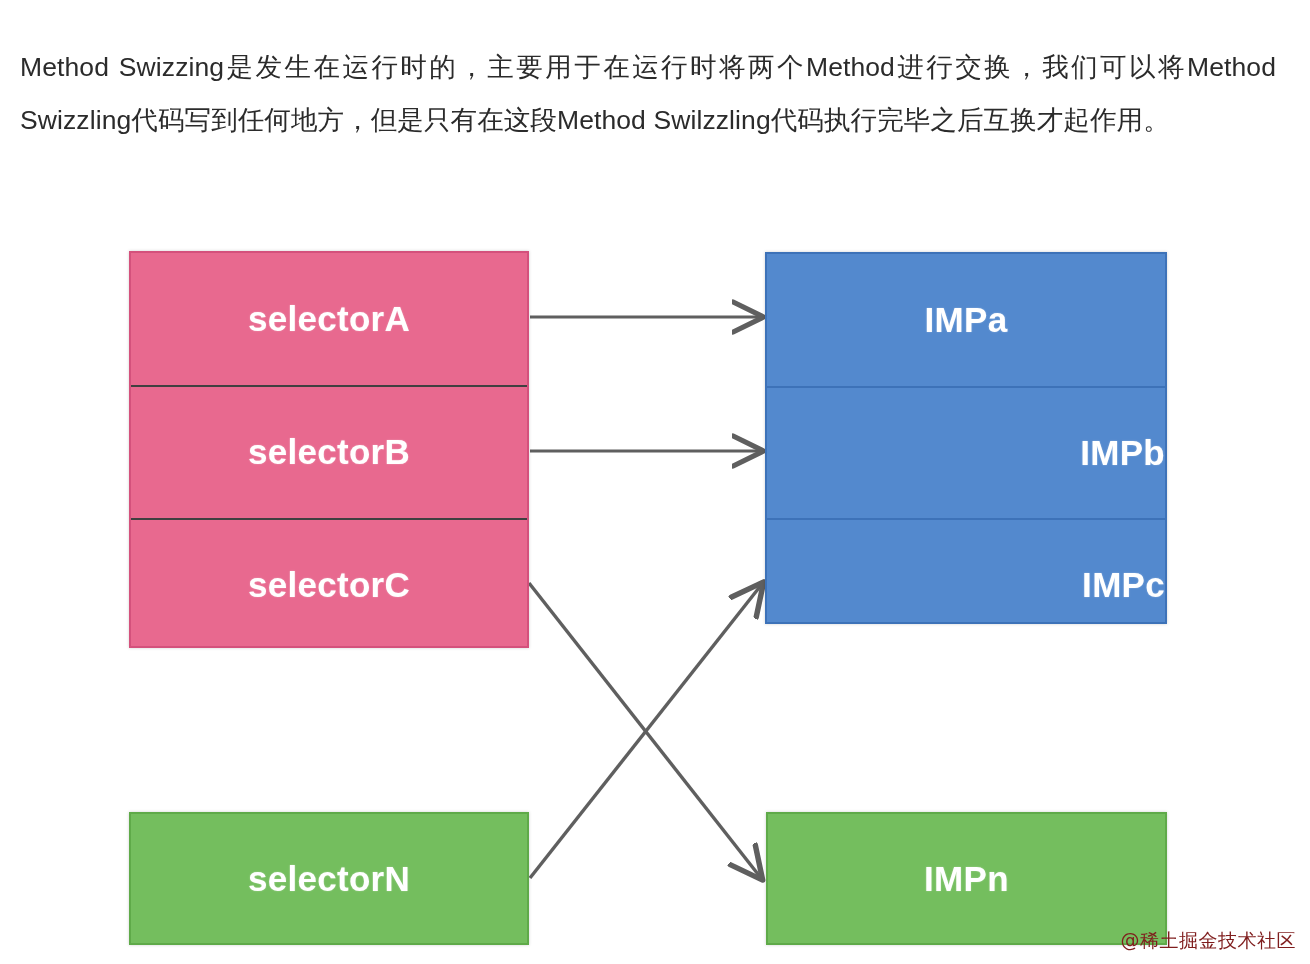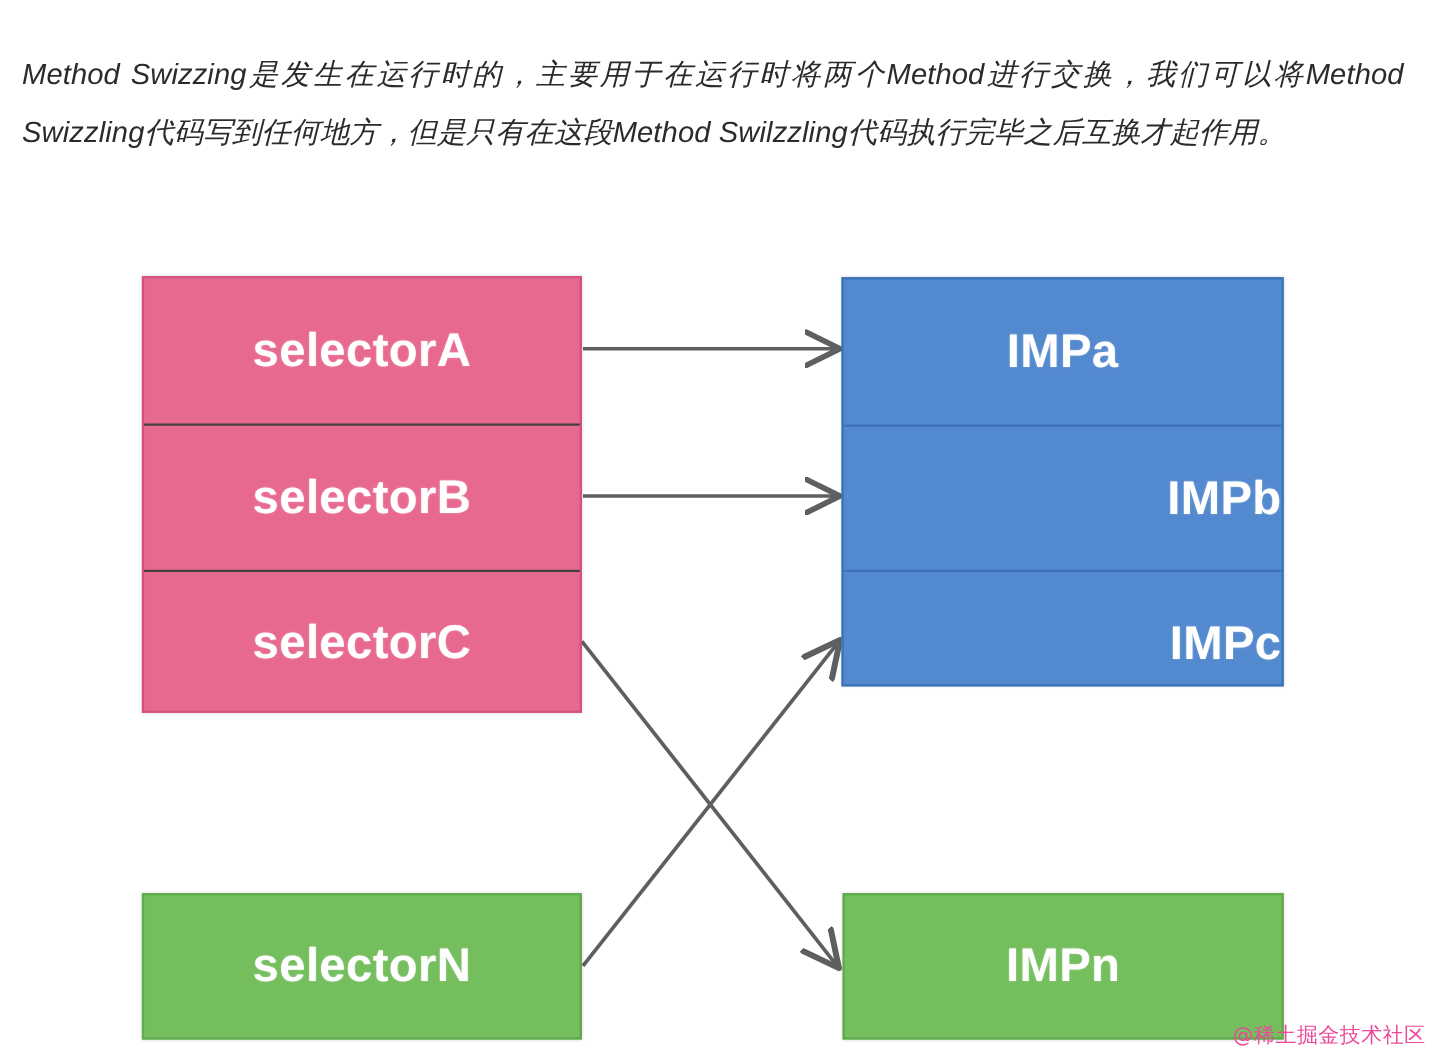--- a/index.html
+++ b/index.html
@@ -20,41 +20,40 @@
     position: absolute;
     left: 20px;
     top: 14px;
     width: 1256px;
     font-size: 26.5px;
     line-height: 53px;
     color: #2b2b2b;
     letter-spacing: 0.1px;
     text-align: justify;
     text-justify: inter-character;
-    font-style: italic;
   }
 
   
   #diagram {
     position: absolute;
     left: 0;
     top: 0;
     width: 1310px;
     height: 964px;
   }
 
   .node {
     position: absolute;
     box-sizing: border-box;
     display: flex;
     align-items: center;
     justify-content: center;
     color: #ffffff;
     font-weight: bold;
-    font-size: 43px;
+    font-size: 35px;
     letter-spacing: 0.3px;
     text-shadow: 0 0 2px rgba(255,255,255,0.35);
   }
 
   
   #selector-group {
     position: absolute;
     left: 129px;
     top: 251px;
     width: 400px;
@@ -124,21 +123,21 @@
     width: 1310px;
     height: 964px;
     pointer-events: none;
   }
 
   #watermark {
     position: absolute;
     right: 14px;
     bottom: 10px;
     font-size: 19px;
-    color: #ec4899;
+    color: #7f1d1d;
     font-family: "DejaVu Sans", "Liberation Sans", sans-serif;
     letter-spacing: 0.5px;
     white-space: nowrap;
   }
 </style>
 </head>
 <body>
 
 <p id="article-paragraph">Method Swizzing是发生在运行时的，主要用于在运行时将两个Method进行交换，我们可以将Method Swizzling代码写到任何地方，但是只有在这段Method Swilzzling代码执行完毕之后互换才起作用。</p>
 

